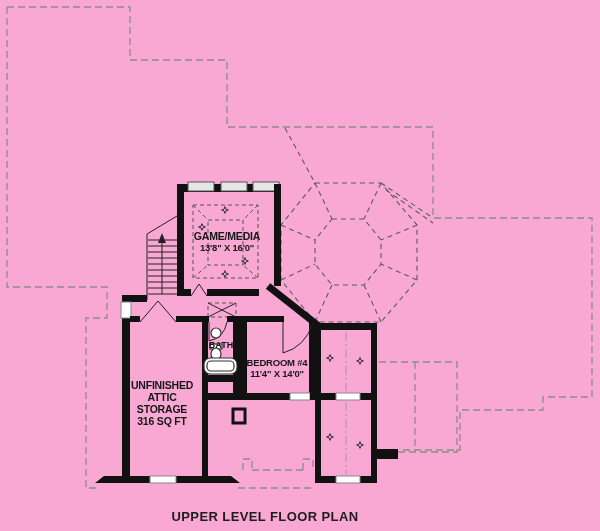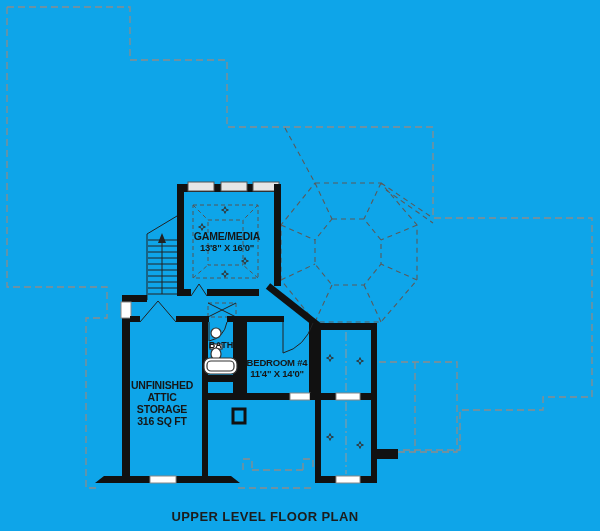--- a/index.html
+++ b/index.html
@@ -1,16 +1,16 @@
 <!DOCTYPE html>
 <html><head>
 <meta charset="utf-8">
 <style>
   html,body{margin:0;padding:0;background:#ffffff;}
-  #stage{position:relative;width:600px;height:531px;background:#0ea5e9;overflow:hidden;
+  #stage{position:relative;width:600px;height:531px;background:#f9a8d4;overflow:hidden;
          font-family:"Liberation Sans", sans-serif;}
   svg{position:absolute;left:0;top:0;}
   .wall{fill:#111;stroke:none;}
   .wallline{stroke:#111;fill:none;}
   .thin{stroke:#222;stroke-width:1;fill:none;}
   .roofdash{stroke:#8c8c8c;stroke-width:1.3;fill:none;stroke-dasharray:7 4;}
   .octdash{stroke:#5a5a5a;stroke-width:1.1;fill:none;stroke-dasharray:5 4;}
   .traydash{stroke:#555;stroke-width:1;fill:none;stroke-dasharray:4 3;}
   .cline{stroke:#999;stroke-width:1;fill:none;stroke-dasharray:9 3 2 3;}
   .win{fill:#fff;stroke:#888;stroke-width:1;}

